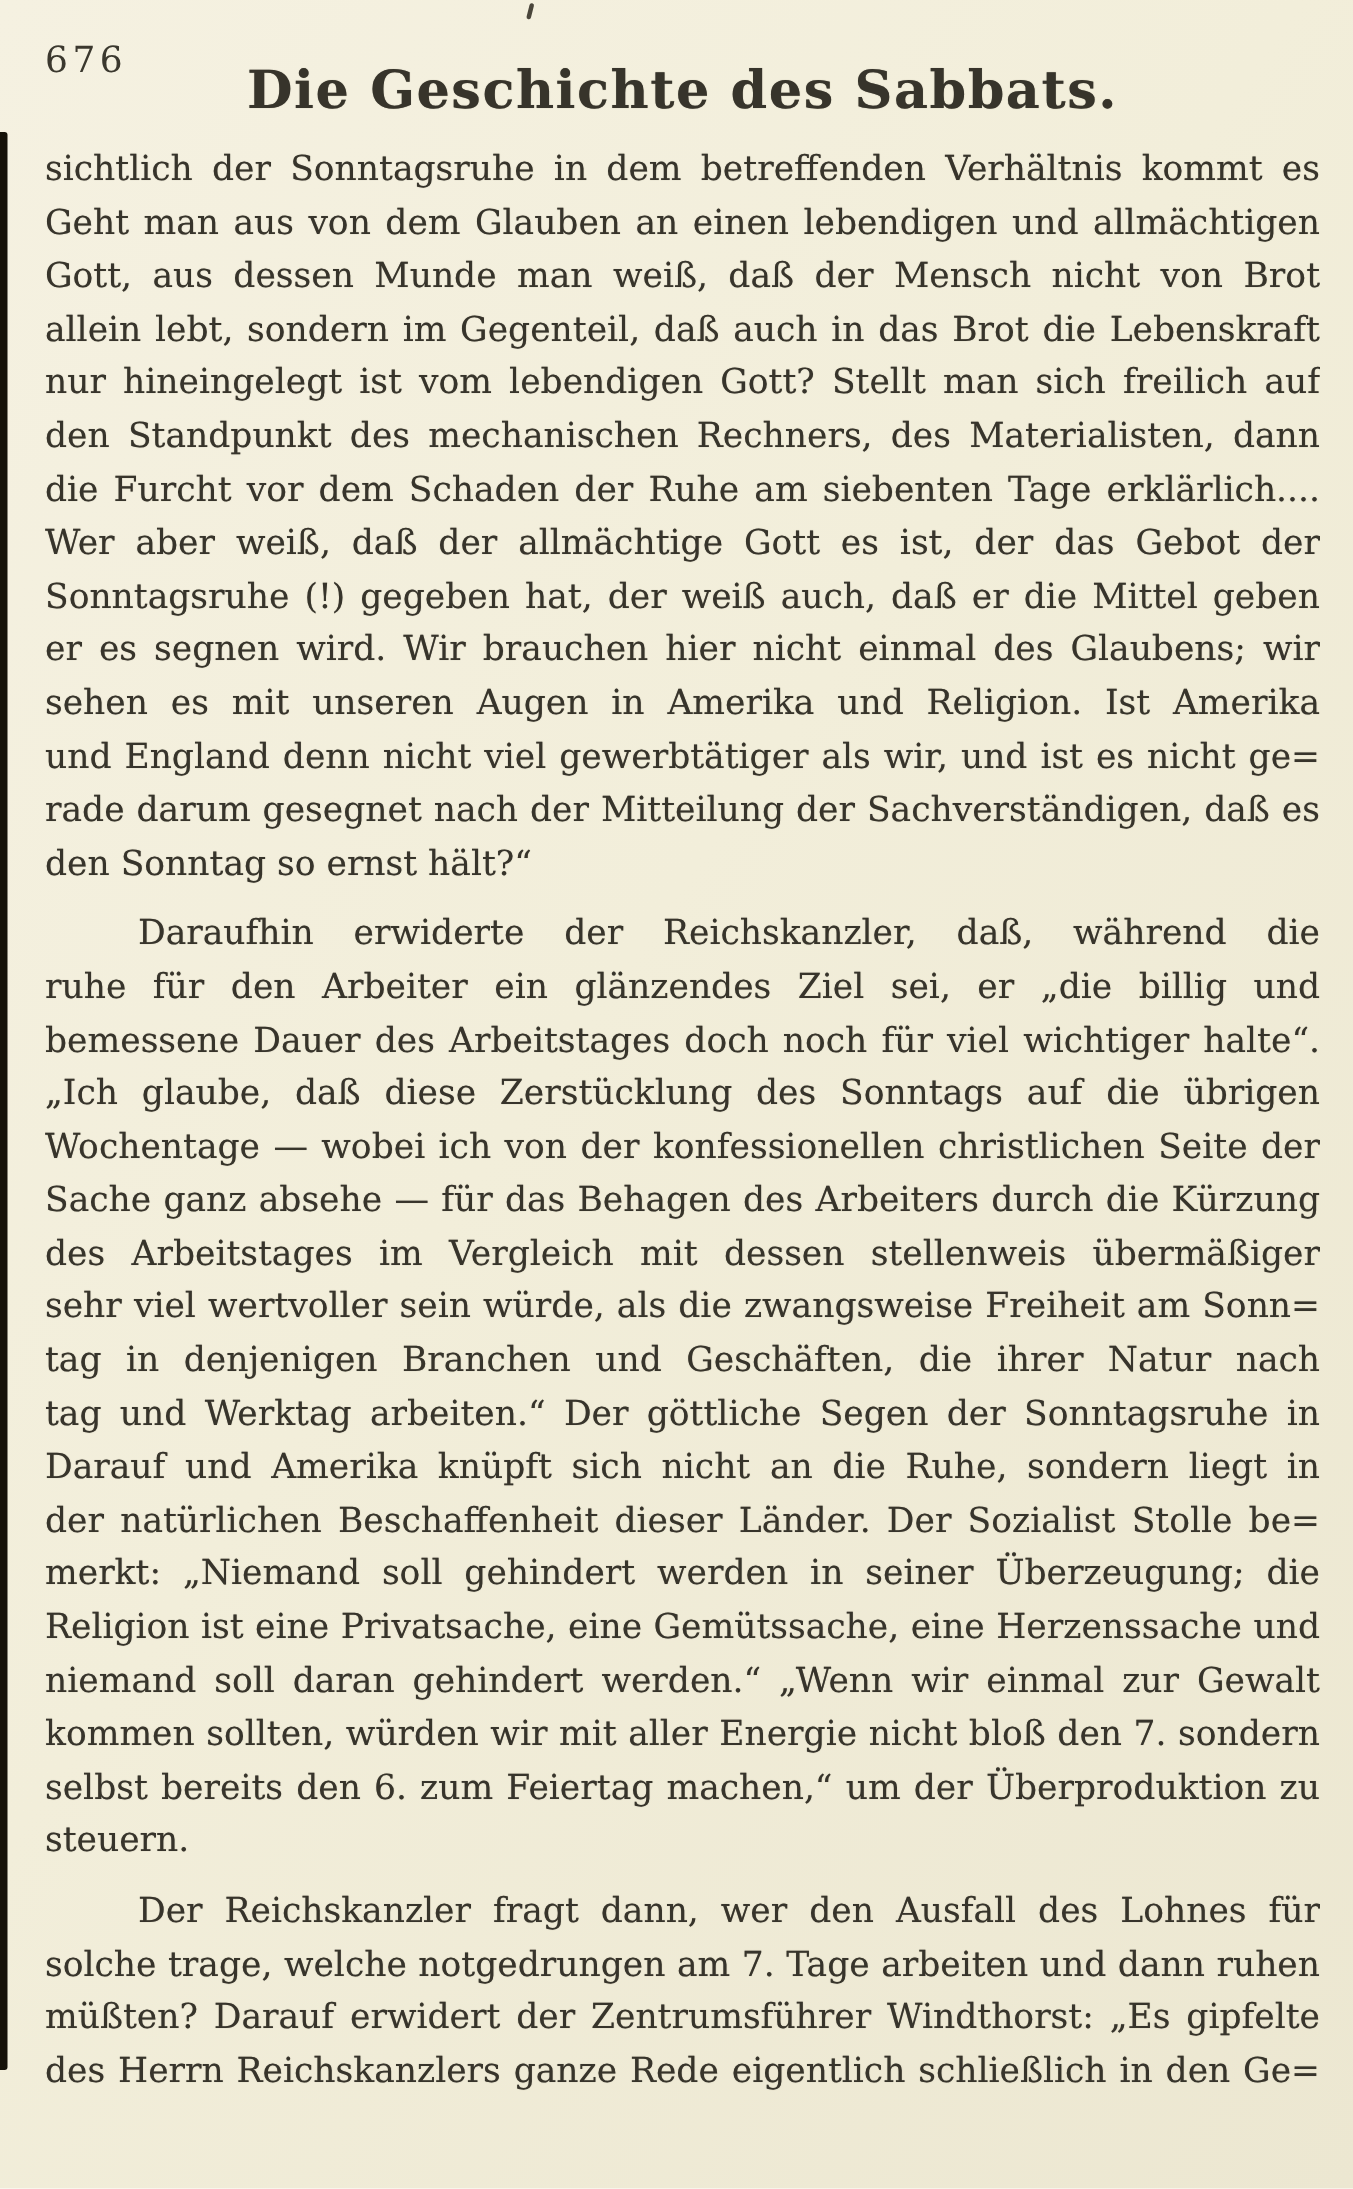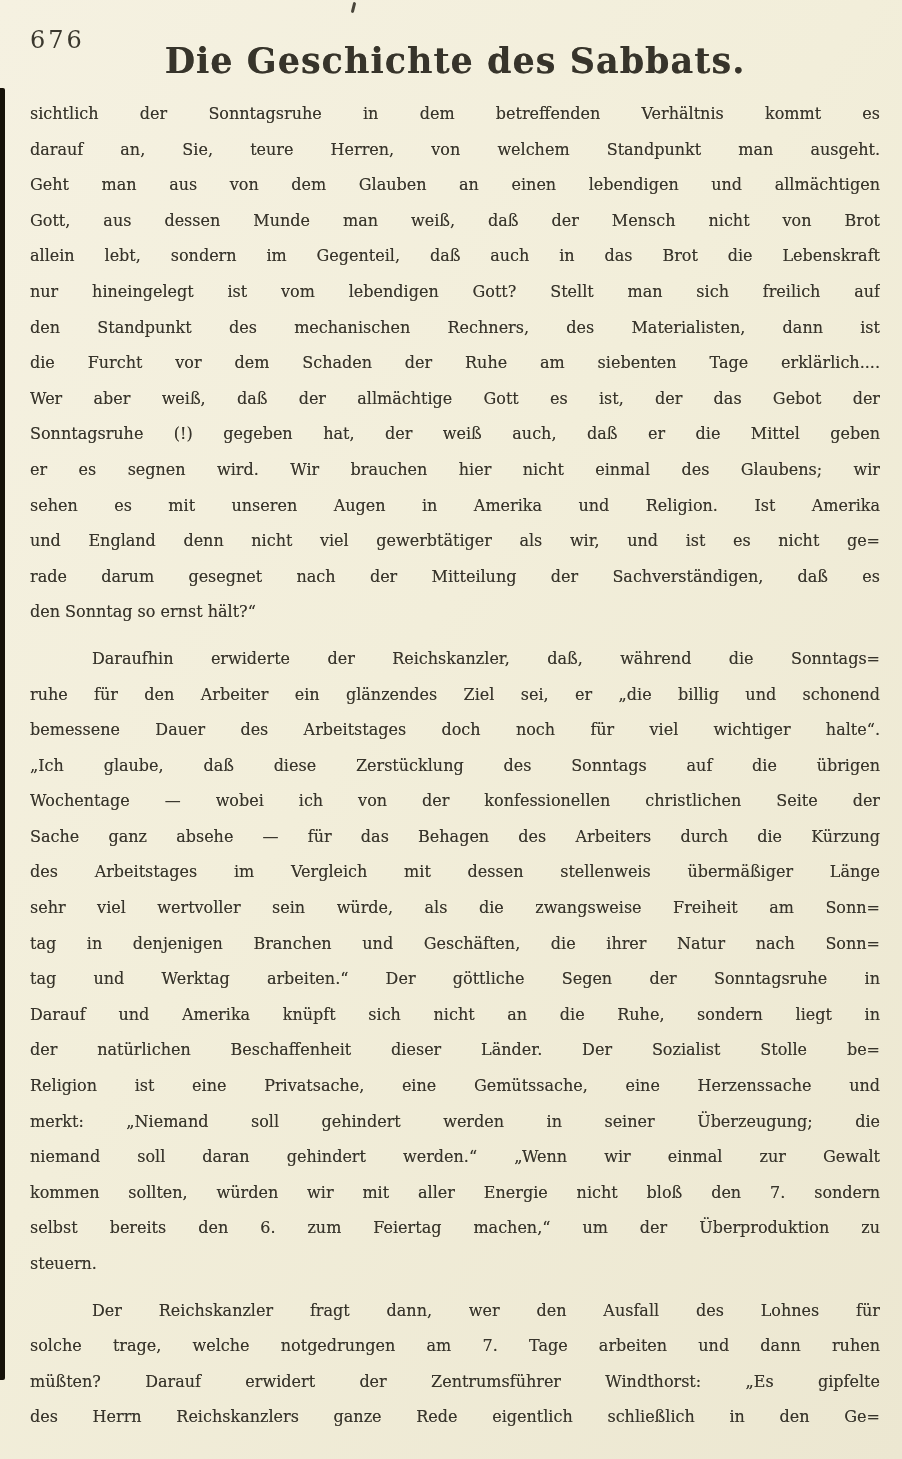--- a/index.html
+++ b/index.html
@@ -66,21 +66,21 @@
     top: 96px;
     left: 30px;
     width: 850px;
   }
   .paragraph + .paragraph {
     margin-top: 11px;
   }
   .line {
     height: 35.6px;
     line-height: 35.6px;
-    font-size: 16px;
+    font-size: 23px;
     text-align: justify;
     text-align-last: justify;
     overflow: hidden;
     text-shadow: 0 0 0.5px rgba(45, 40, 28, 0.5);
   }
   .line.indent {
     text-indent: 62px;
   }
   .line.para-end {
     text-align-last: left;
@@ -94,21 +94,20 @@
   <div class="stray-mark"></div>
 
   <div class="running-header">
     <span class="page-number">676</span>
     <span class="head-title">Die Geschichte des Sabbats.</span>
   </div>
 
   <div class="body-text">
       <div class="paragraph">
         <div class="line">sichtlich der Sonntagsruhe in dem betreffenden Verhältnis kommt es</div>
-        <div class="line">darauf an, Sie, teure Herren, von welchem Standpunkt man ausgeht.</div>
         <div class="line">Geht man aus von dem Glauben an einen lebendigen und allmächtigen</div>
         <div class="line">Gott, aus dessen Munde man weiß, daß der Mensch nicht von Brot</div>
         <div class="line">allein lebt, sondern im Gegenteil, daß auch in das Brot die Lebenskraft</div>
         <div class="line">nur hineingelegt ist vom lebendigen Gott? Stellt man sich freilich auf</div>
         <div class="line">den Standpunkt des mechanischen Rechners, des Materialisten, dann ist</div>
         <div class="line">die Furcht vor dem Schaden der Ruhe am siebenten Tage erklärlich....</div>
         <div class="line">Wer aber weiß, daß der allmächtige Gott es ist, der das Gebot der</div>
         <div class="line">Sonntagsruhe (!) gegeben hat, der weiß auch, daß er die Mittel geben</div>
         <div class="line">er es segnen wird. Wir brauchen hier nicht einmal des Glaubens; wir</div>
         <div class="line">sehen es mit unseren Augen in Amerika und Religion. Ist Amerika</div>
@@ -122,22 +121,22 @@
         <div class="line">bemessene Dauer des Arbeitstages doch noch für viel wichtiger halte“.</div>
         <div class="line">„Ich glaube, daß diese Zerstücklung des Sonntags auf die übrigen</div>
         <div class="line">Wochentage — wobei ich von der konfessionellen christlichen Seite der</div>
         <div class="line">Sache ganz absehe — für das Behagen des Arbeiters durch die Kürzung</div>
         <div class="line">des Arbeitstages im Vergleich mit dessen stellenweis übermäßiger Länge</div>
         <div class="line">sehr viel wertvoller sein würde, als die zwangsweise Freiheit am Sonn=</div>
         <div class="line">tag in denjenigen Branchen und Geschäften, die ihrer Natur nach Sonn=</div>
         <div class="line">tag und Werktag arbeiten.“ Der göttliche Segen der Sonntagsruhe in</div>
         <div class="line">Darauf und Amerika knüpft sich nicht an die Ruhe, sondern liegt in</div>
         <div class="line">der natürlichen Beschaffenheit dieser Länder. Der Sozialist Stolle be=</div>
+        <div class="line">merkt: „Niemand soll gehindert werden in seiner Überzeugung; die</div>
         <div class="line">Religion ist eine Privatsache, eine Gemütssache, eine Herzenssache und</div>
-        <div class="line">merkt: „Niemand soll gehindert werden in seiner Überzeugung; die</div>
         <div class="line">niemand soll daran gehindert werden.“ „Wenn wir einmal zur Gewalt</div>
         <div class="line">kommen sollten, würden wir mit aller Energie nicht bloß den 7. sondern</div>
         <div class="line">selbst bereits den 6. zum Feiertag machen,“ um der Überproduktion zu</div>
         <div class="line para-end">steuern.</div>
       </div>
       <div class="paragraph">
         <div class="line indent">Der Reichskanzler fragt dann, wer den Ausfall des Lohnes für</div>
         <div class="line">solche trage, welche notgedrungen am 7. Tage arbeiten und dann ruhen</div>
         <div class="line">müßten? Darauf erwidert der Zentrumsführer Windthorst: „Es gipfelte</div>
         <div class="line">des Herrn Reichskanzlers ganze Rede eigentlich schließlich in den Ge=</div>

